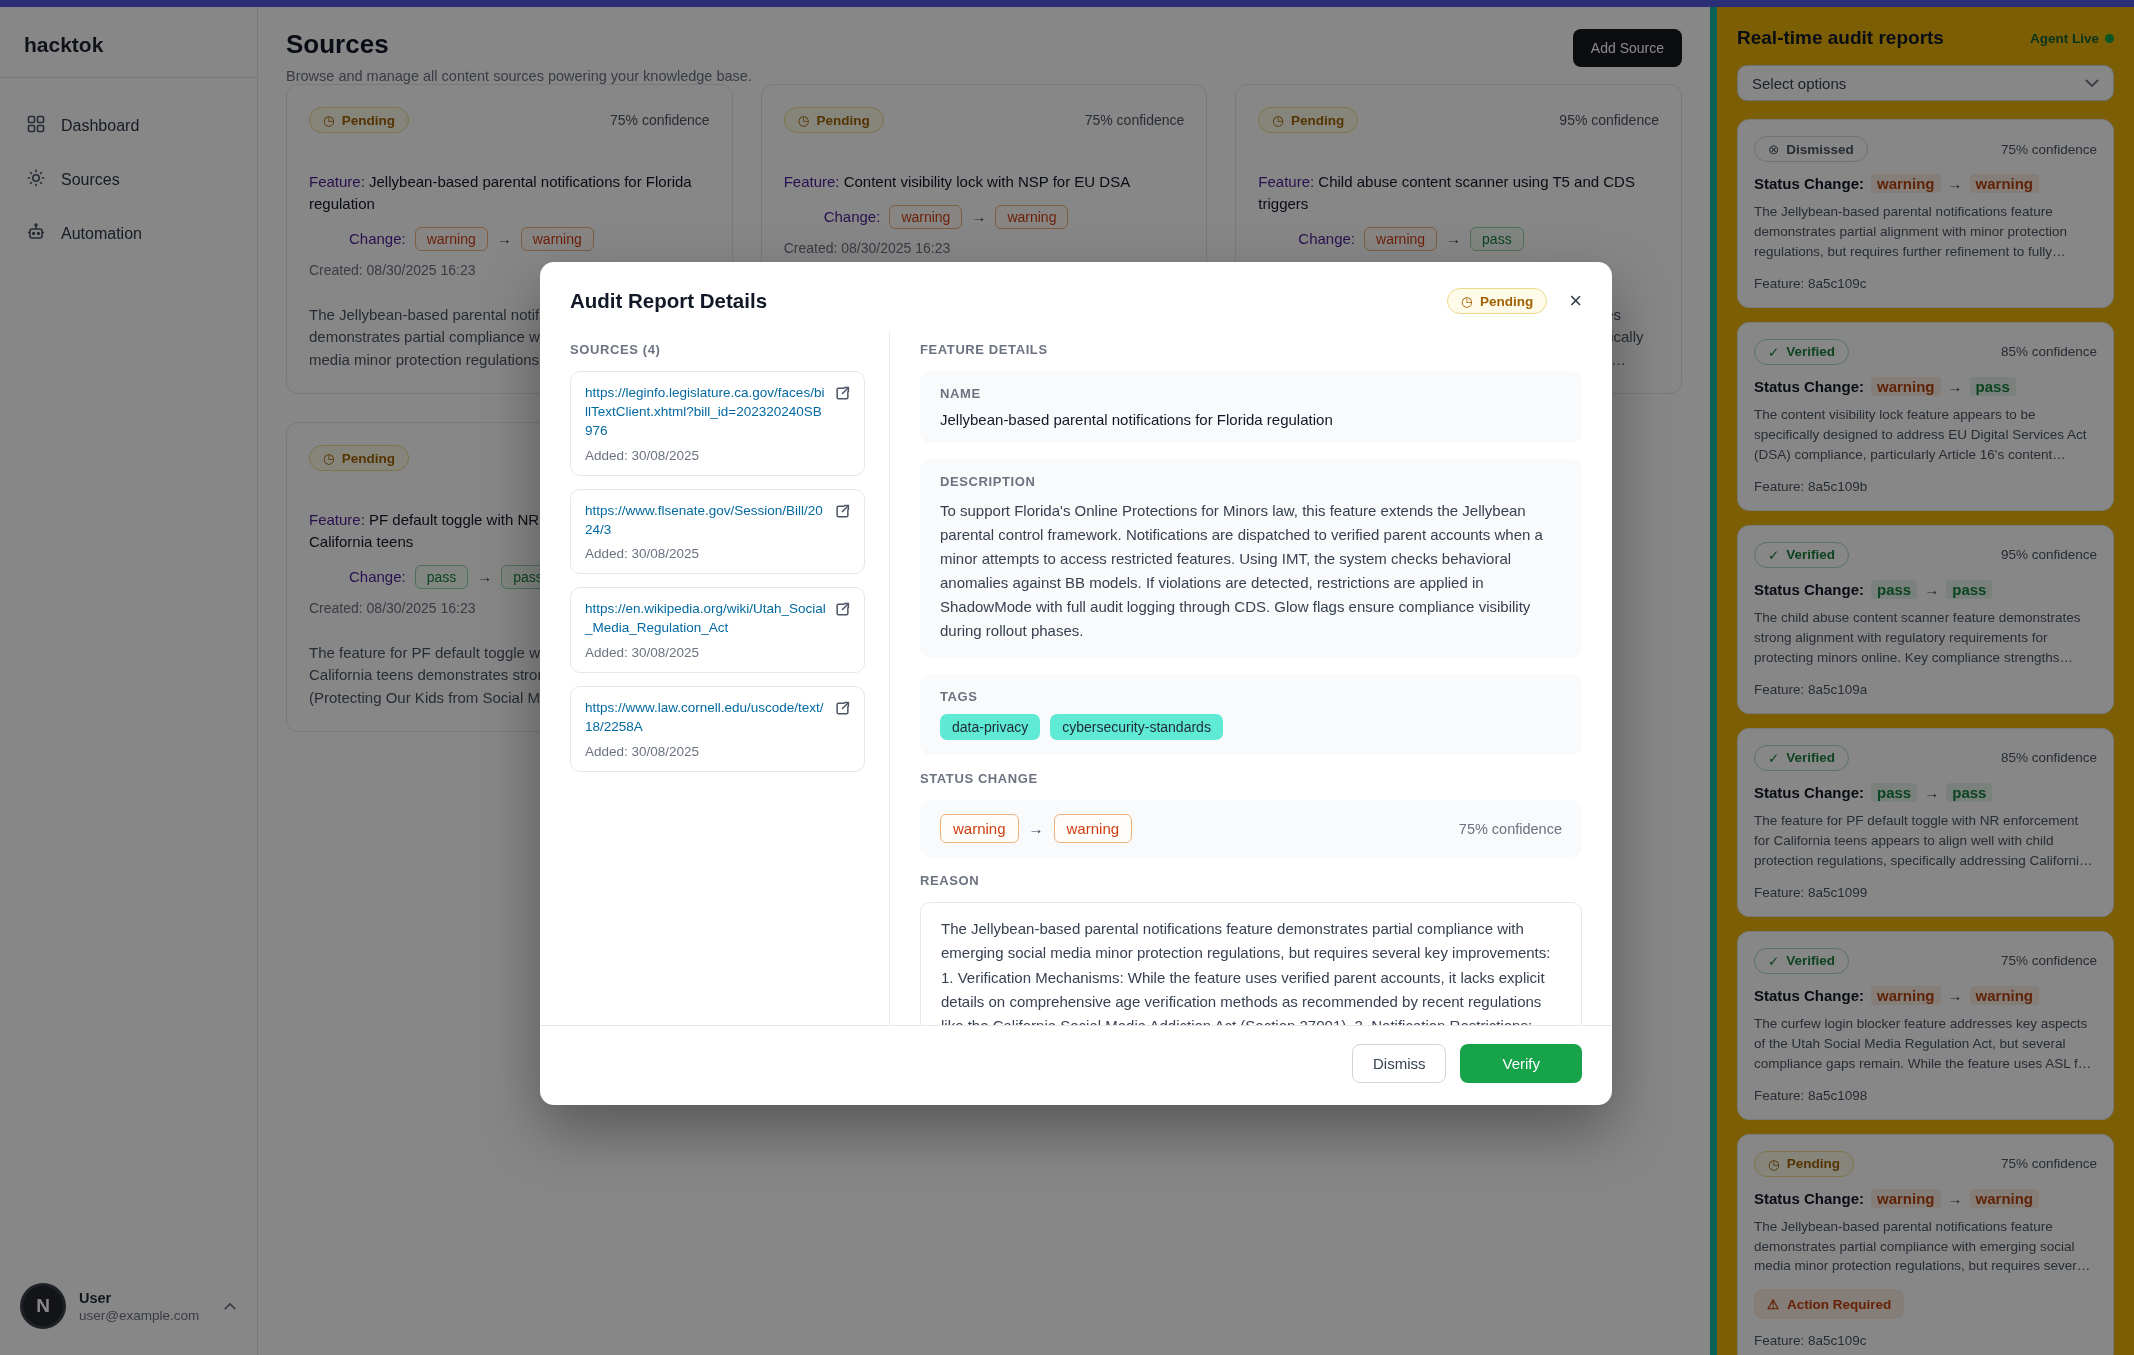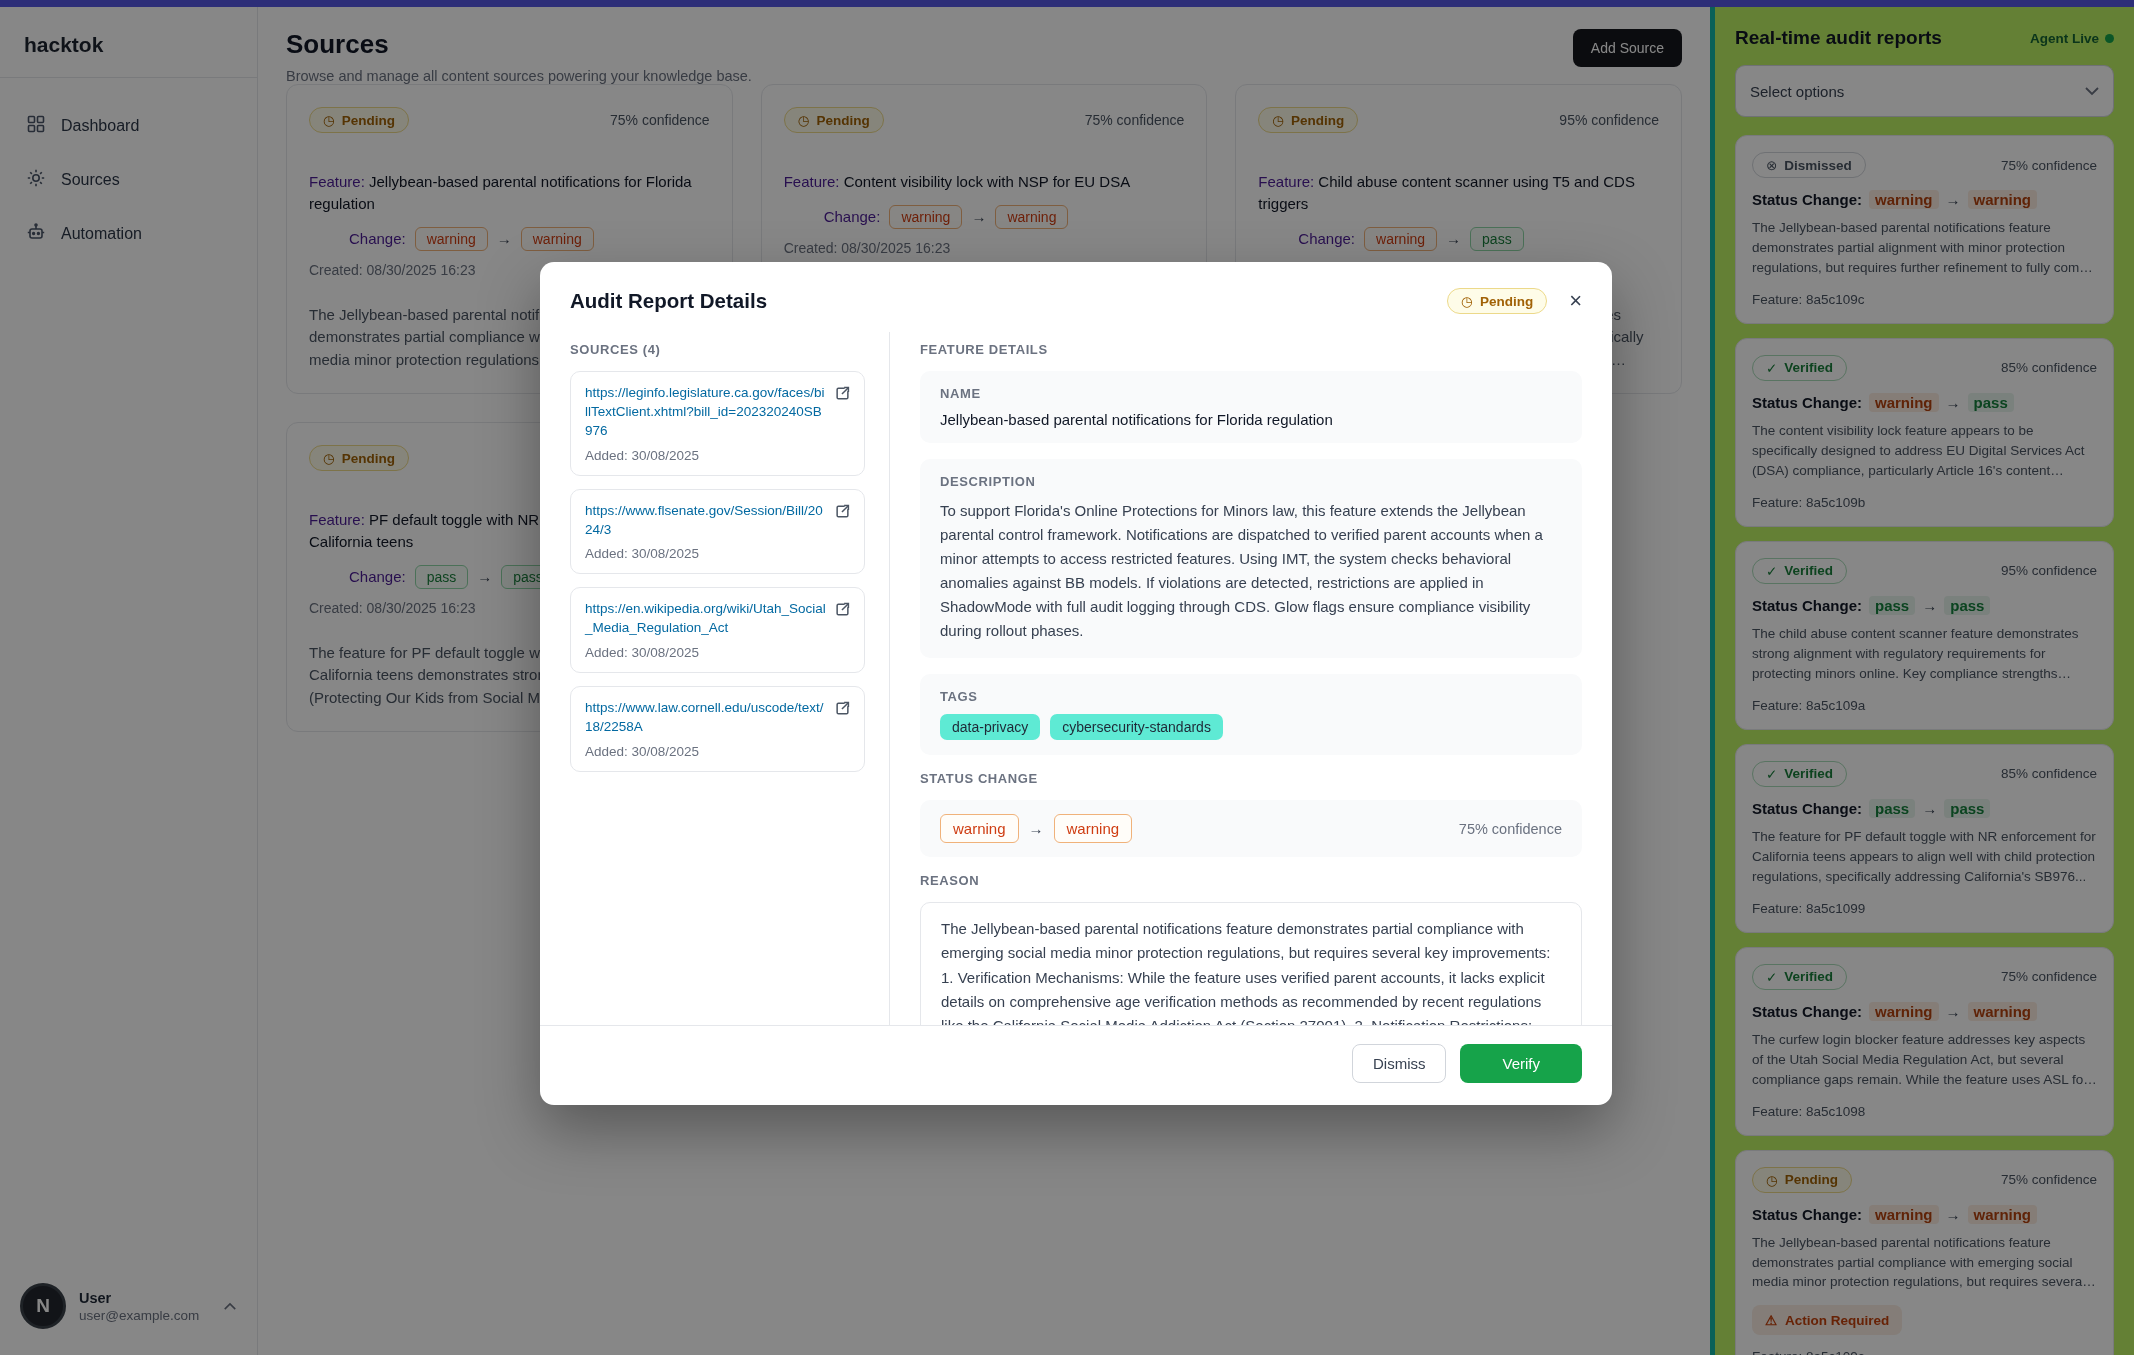--- a/index.html
+++ b/index.html
@@ -48,26 +48,26 @@
   .badge { display:inline-flex; align-items:center; gap:7px; padding:4px 13px; border-radius:999px; font-size:13.5px; font-weight:600; border:1px solid; background:#fff; }
   .badge .badge-ico::before { font-weight:400; }
   .badge-pending { color:#a16207; border-color:#ecd98a; background:#fefce8; }
   .badge-pending .badge-ico::before { content:"◷"; }
   .badge-verified { color:#1a7f3c; border-color:#a9dbb9; }
   .badge-verified .badge-ico::before { content:"✓"; }
   .badge-dismissed { color:#4b5563; border-color:#d1d5db; }
   .badge-dismissed .badge-ico::before { content:"⊗"; }
 
   
-  .rightpanel { width:424px; min-width:424px; border-left:5px solid #14b8a6; background:#bef264; padding:20px; overflow:hidden; }
+  .rightpanel { width:424px; min-width:424px; border-left:7px solid #14b8a6; background:#eab308; padding:20px; overflow:hidden; }
   .rp-header { display:flex; align-items:center; margin-bottom:16px; }
   .rp-title { font-size:19px; font-weight:700; color:#111827; }
   .rp-live { margin-left:auto; font-size:13.5px; font-weight:700; color:#166534; display:flex; align-items:center; gap:6px; }
   .rp-live-dot { width:9px; height:9px; border-radius:50%; background:#16a34a; }
-  .rp-select { display:flex; align-items:center; border:1px solid #d1d5db; border-radius:10px; background:#fff; height:52px; padding:0 14px; font-size:15px; color:#374151; cursor:pointer; margin-bottom:18px; }
+  .rp-select { display:flex; align-items:center; border:1px solid #d1d5db; border-radius:10px; background:#fff; height:36px; padding:0 14px; font-size:15px; color:#374151; cursor:pointer; margin-bottom:18px; }
   .rp-select svg { margin-left:auto; stroke:#6b7280; }
   .rp-card { background:#fff; border:1px solid #e5e7eb; border-radius:12px; padding:16px; margin-bottom:14px; }
   .rp-card .card-toprow { margin-bottom:12px; }
   .rp-confidence { margin-left:auto; font-size:13.5px; color:#4b5563; }
   .rp-status-line { font-size:15px; font-weight:700; color:#111827; display:flex; align-items:center; gap:7px; flex-wrap:wrap; }
   .rp-chip { font-weight:700; padding:1px 6px; border-radius:4px; font-size:15px; }
   .rp-chip.chip-warning { color:#b4420f; background:#fbece1; }
   .rp-chip.chip-pass { color:#15803d; background:#e7f4ec; }
   .rp-body { margin-top:9px; font-size:13.5px; color:#4b5563; line-height:1.48; display:-webkit-box; -webkit-line-clamp:3; -webkit-box-orient:vertical; overflow:hidden; }
   .action-chip { display:inline-flex; align-items:center; gap:8px; margin-top:13px; background:#f9ece2; color:#c2410c; font-size:13.5px; font-weight:600; padding:7px 13px; border-radius:8px; }

